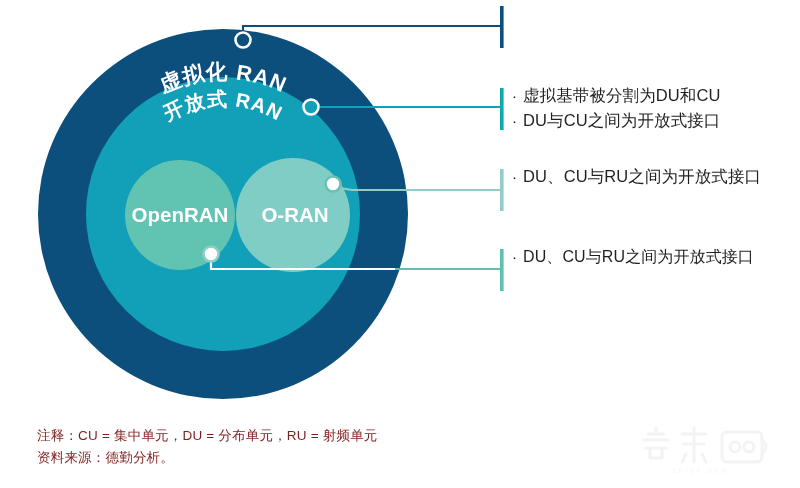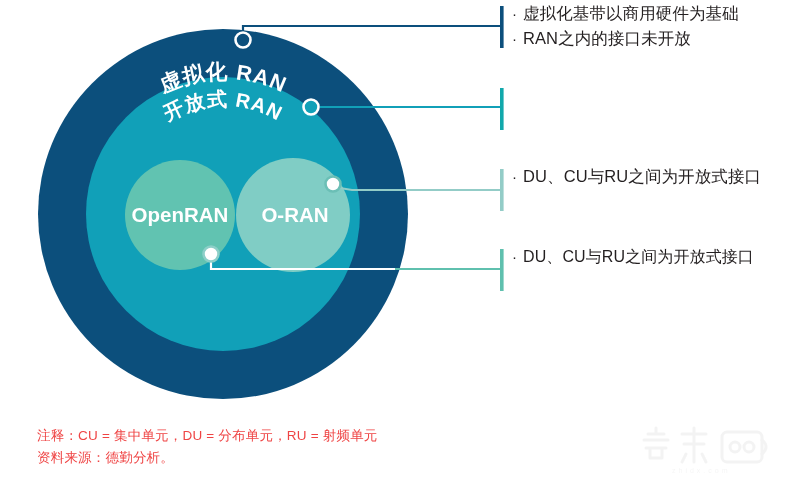--- a/index.html
+++ b/index.html
@@ -27,21 +27,21 @@
     display:inline-block;
     width:11px;
     color:#231f20;
     font-size:15px;
   }
 
   .footnote{
     position:absolute;
     left:37px;
     font-size:13.5px;
-    color:#ef4444;
+    color:#7f1d1d;
     line-height:22px;
     white-space:nowrap;
     letter-spacing:.2px;
   }
 
   .watermark{
     position:absolute;
     right:14px;bottom:10px;
     width:150px;height:60px;
     opacity:.30;
@@ -103,25 +103,25 @@
     <g>
       <path d="M 211 262 L 211 269 L 503 269" fill="none" stroke="#ffffff" stroke-width="2.2"></path>
       <path d="M 395 269 L 503 269" fill="none" stroke="#5fc0ae" stroke-width="2"></path>
       <circle cx="211" cy="254" r="7.5" fill="#ffffff" stroke="#8ccfc8" stroke-width="2.6"></circle>
     </g>
     <g>
       <rect x="500" y="249" width="3.6" height="42" fill="#5fc0ae"></rect>
     </g>
   </svg>
 
-  <div class="callout" style="left:512px;top:1px;">
-    <span class="li"><span class="bullet">·</span><span>虚拟化基带以商用硬件为基础</span></span>
-    <span class="li"><span class="bullet">·</span><span>RAN之内的接口未开放</span></span>
+
+  <div class="callout" style="left:512px;top:83px;">
+    <span class="li"><span class="bullet">·</span><span>虚拟基带被分割为DU和CU</span></span>
+    <span class="li"><span class="bullet">·</span><span>DU与CU之间为开放式接口</span></span>
   </div>
-
 
   <div class="callout" style="left:512px;top:164px;">
     <span class="li"><span class="bullet">·</span><span>DU、CU与RU之间为开放式接口</span></span>
   </div>
 
   <div class="callout" style="left:512px;top:244px;font-size:16px;">
     <span class="li"><span class="bullet">·</span><span>DU、CU与RU之间为开放式接口</span></span>
   </div>
 
   <div class="footnote" style="top:425px;">注释：CU = 集中单元，DU = 分布单元，RU = 射频单元</div>

